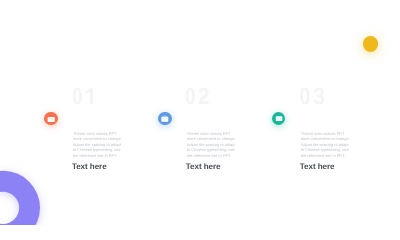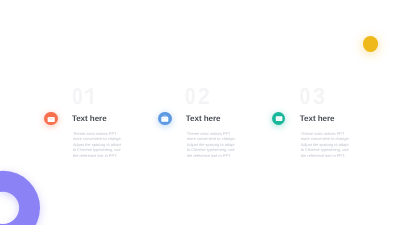--- a/index.html
+++ b/index.html
@@ -2,21 +2,21 @@
 <html><head>
 <meta charset="utf-8">
 <style>
   html,body{margin:0;padding:0;}
   body{width:400px;height:225px;overflow:hidden;background:#ffffff;
        font-family:"Liberation Sans",sans-serif;-webkit-font-smoothing:antialiased;text-rendering:geometricPrecision;}
   .slide{position:relative;width:400px;height:225px;background:#fff;overflow:hidden;}
   .bignum{position:absolute;}
   .icon-circle{position:absolute;border-radius:50%;}
   .icon-circle svg{position:absolute;left:0;top:0;}
-  .heading{position:absolute;font-weight:700;letter-spacing:-0.05px;line-height:1;transform:translateZ(0);}
+  .heading{position:absolute;font-weight:700;letter-spacing:-0.05px;line-height:1;transform:translateZ(0);margin-top:48px;}
   .body{position:absolute;font-weight:400;}
   .bodyline{height:5.45px;line-height:5.45px;white-space:nowrap;transform:translateZ(0);}
 </style>
 </head>
 <body>
 
 <div class="slide">
 
   <div style="position:absolute;left:362.9px;top:36.4px;width:15.2px;height:15.2px;border-radius:50%;background:#efb91c;box-shadow:0 2px 11px rgba(239,185,28,0.45);"></div>
 

